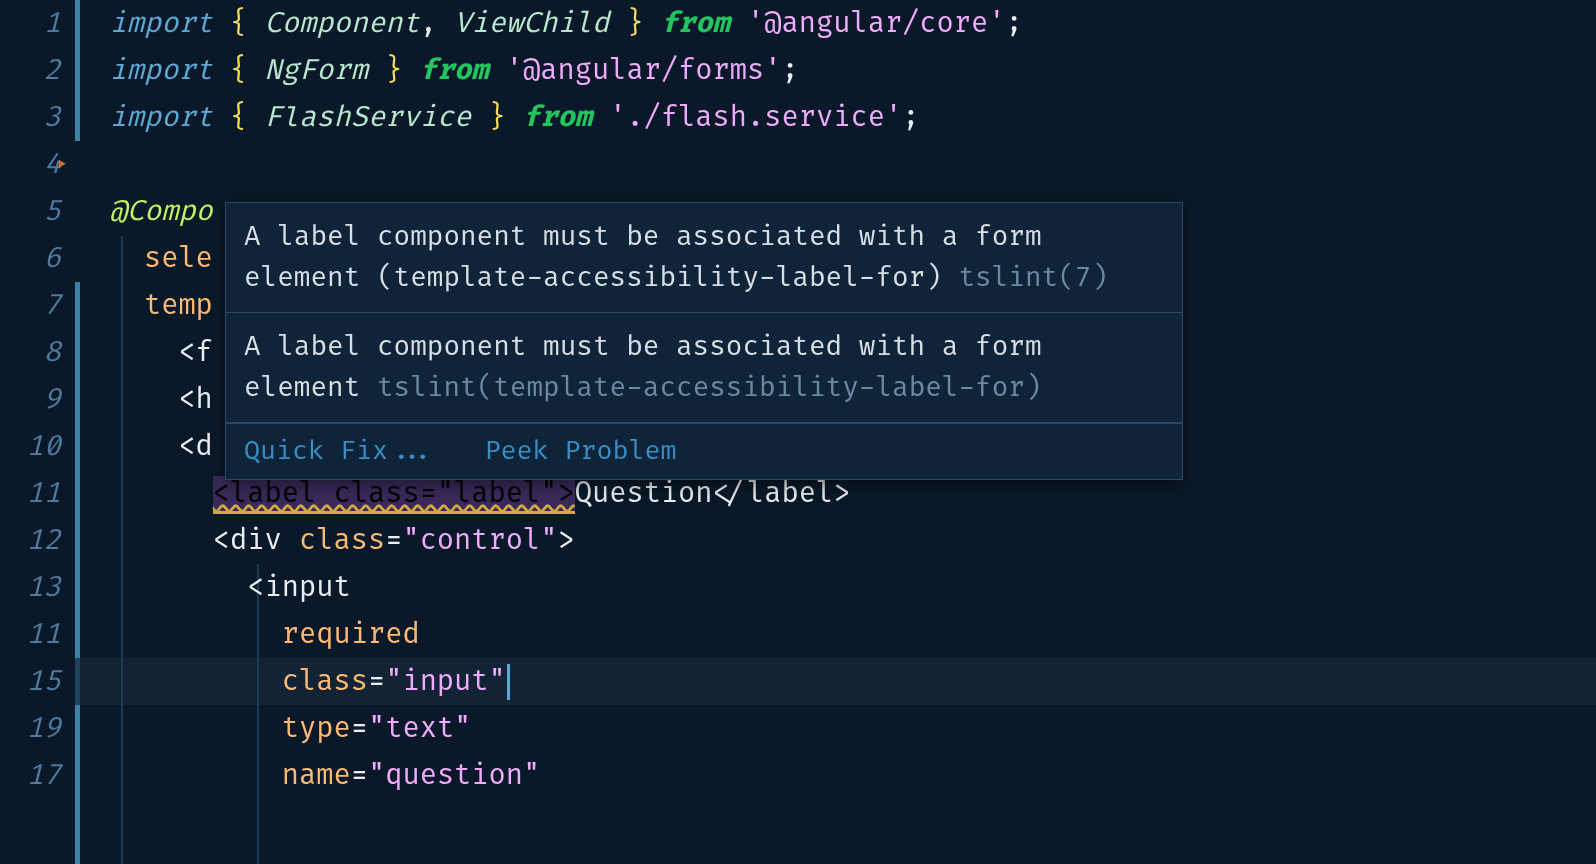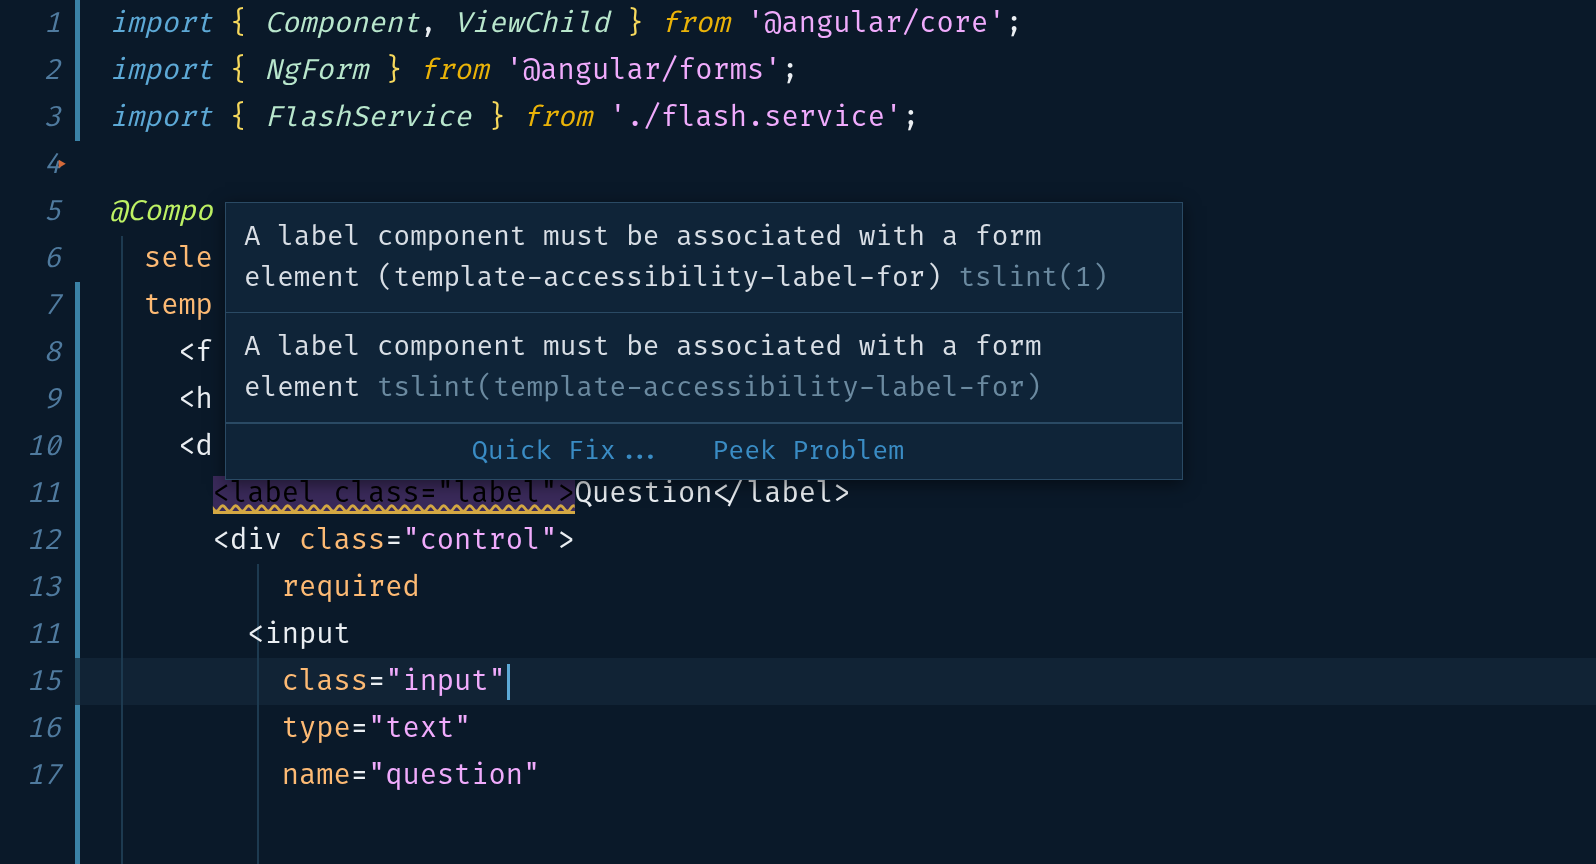--- a/index.html
+++ b/index.html
@@ -58,21 +58,21 @@
   }
   .fold-tri {
     position: absolute;
     left: -18px;
     color: #d46a3a;
     font-size: 18px;
   }
   .kw { color: #5da9d6; font-style: italic; }
   .pl, .pl-braces { color: #f7d95c; }
   .pl-text { color: #b9e7cd; font-style: italic; margin-top: 28px; }
-  .fn { color: #eab308; font-style: italic; }
+  .fn { color: #22c55e; font-style: italic; font-weight: bold; }
   .str { color: #f0abfc; }
   .punc { color: #eaeef2; }
   .attr { color: #fdba74; }
   .decorator { color: #bef264; font-style: italic; }
   .tag { color: #eaeef2; }
   .lbl-hl {
     background: #3a2a5a;
     border-bottom: 3px solid #d4a843;
     border-bottom-style: wavy;
     text-decoration-line: underline;
@@ -104,21 +104,20 @@
     border-bottom: 1px solid #2a4a64;
     color: #d8dee5;
     line-height: 1.5;
     font-style: normal;
   }
   .hover-sec:last-of-type { border-bottom: none; }
   .dim { color: #6b8aa0; }
   .hover-actions {
     padding: 10px 18px 12px;
     border-top: 1px solid #2a4a64;
-    text-align: center;
   }
   .hover-actions span {
     color: #3a8cc4;
     font-size: 26px;
     margin-right: 32px;
     cursor: pointer;
   }
   .indent-guide {
     position: absolute;
     width: 2px;
@@ -139,21 +138,21 @@
     <div class="lnum">6</div>
     <div class="lnum">7</div>
     <div class="lnum">8</div>
     <div class="lnum">9</div>
     <div class="lnum">10</div>
     <div class="lnum">11</div>
     <div class="lnum">12</div>
     <div class="lnum">13</div>
     <div class="lnum">11</div>
     <div class="lnum">15</div>
-    <div class="lnum">16</div>
+    <div class="lnum">19</div>
     <div class="lnum">17</div>
   </div>
 
   <div class="code">
     <div class="active-line-marker" style="top:0;height:141px"></div>
     <div class="active-line-marker" style="top:282px;height:582px"></div>
     <div class="active-line-bg"></div>
 
     <div class="indent-guide" style="left:46px;top:236px;height:628px"></div>
     <div class="indent-guide" style="left:182px;top:564px;height:300px"></div>
@@ -175,35 +174,35 @@
     <div class="line"><span class="line-content">  <span class="tag">    &lt;f</span></span></div>
 
     <div class="line"><span class="line-content">  <span class="tag">    &lt;h</span></span></div>
 
     <div class="line"><span class="line-content">  <span class="tag">    &lt;d</span></span></div>
 
     <div class="line"><span class="line-content">  <span>      </span><span class="lbl-hl">&lt;label class="label"&gt;</span><span class="tag">Question</span><span class="tag">&lt;/label&gt;</span></span></div>
 
     <div class="line"><span class="line-content">  <span>      </span><span class="tag">&lt;div </span><span class="attr">class</span><span class="punc">=</span><span class="str">"control"</span><span class="tag">&gt;</span></span></div>
 
+    <div class="line"><span class="line-content">  <span>        </span><span class="tag">&lt;input</span></span></div>
+
     <div class="line"><span class="line-content">  <span>          </span><span class="attr">required</span></span></div>
-
-    <div class="line"><span class="line-content">  <span>        </span><span class="tag">&lt;input</span></span></div>
 
     <div class="line"><span class="line-content">  <span>          </span><span class="attr">class</span><span class="punc">=</span><span class="str">"input"</span><span class="cursor"></span></span></div>
 
     <div class="line"><span class="line-content">  <span>          </span><span class="attr">type</span><span class="punc">=</span><span class="str">"text"</span></span></div>
 
     <div class="line"><span class="line-content">  <span>          </span><span class="attr">name</span><span class="punc">=</span><span class="str">"question"</span></span></div>
   </div>
 </div>
 
 <div class="hover-pop">
   <div class="hover-sec">
-    <span>A label component must be associated with a form element (template-accessibility-label-for) </span><span class="dim">tslint(1)</span>
+    <span>A label component must be associated with a form element (template-accessibility-label-for) </span><span class="dim">tslint(7)</span>
   </div>
   <div class="hover-sec">
     <span>A label component must be associated with a form element </span><span class="dim">tslint(template-accessibility-label-for)</span>
   </div>
   <div class="hover-actions">
     <span>Quick Fix...</span>
     <span>Peek Problem</span>
   </div>
 </div>
 

